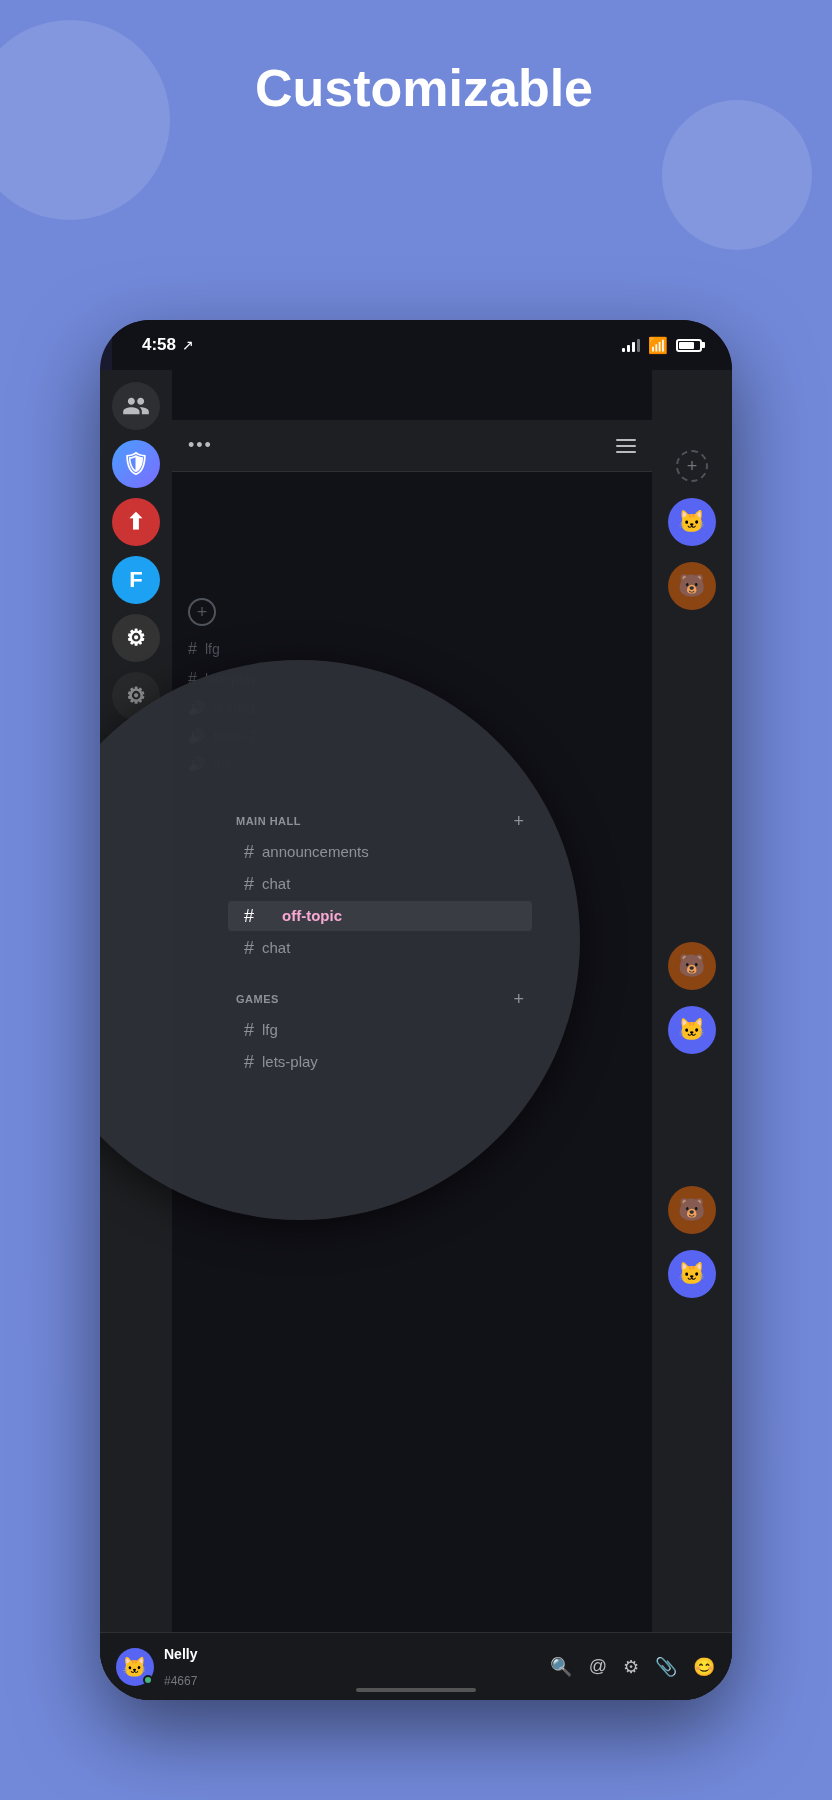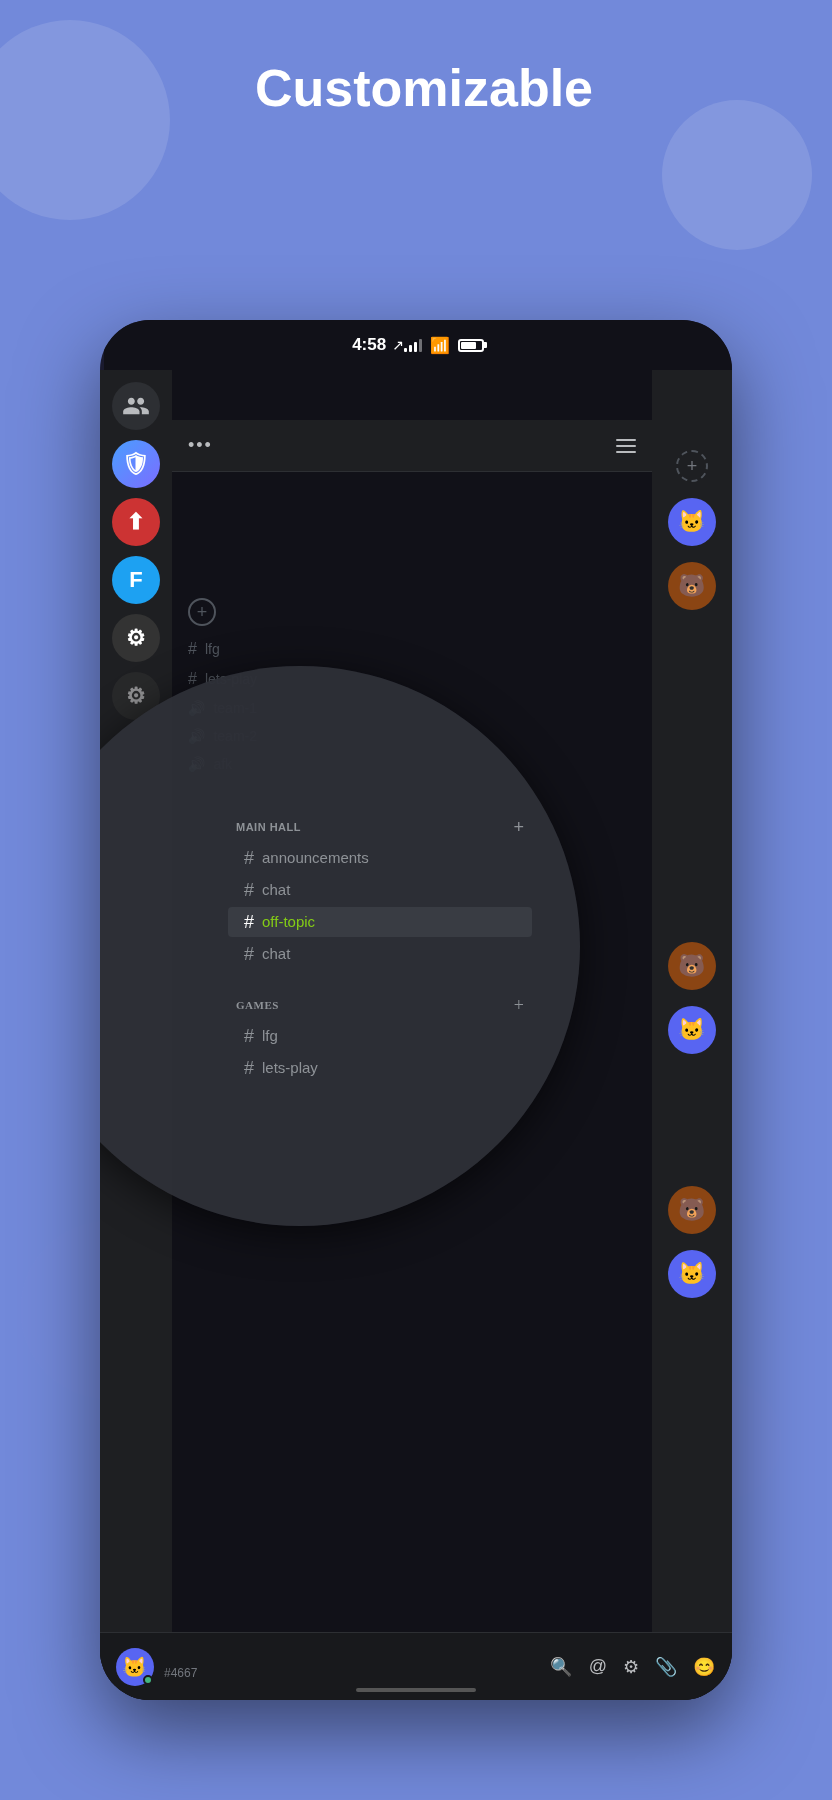--- a/index.html
+++ b/index.html
@@ -49,25 +49,25 @@
       height: 1380px;
       background: #1a1a2e;
       border-radius: 50px;
       overflow: hidden;
       box-shadow: 0 30px 80px rgba(0,0,0,0.5);
     }
 
     
     .status-bar {
       position: absolute;
-      top: 0; left: 4px; right: 0;
+      top: 0; left: 12px; right: 0;
       height: 50px;
       display: flex;
       align-items: center;
-      justify-content: center;
+      justify-content: space-between;
       padding: 0 30px;
       background: #111118;
       z-index: 10;
     }
     .status-time {
       font-size: 17px;
       font-weight: 600;
       color: #fff;
     }
     .status-icons {
@@ -194,22 +194,23 @@
       padding: 6px 16px;
       cursor: pointer;
       border-radius: 4px;
       margin: 1px 8px;
       gap: 8px;
     }
     .channel-item.active {
       background: #393c43;
     }
     .channel-item.active .channel-name {
-      color: #84cc16;
-      font-weight: 400;
+      color: #f9a8d4;
+      font-weight: 700;
+      margin-left: 20px;
     }
     .channel-hash {
       color: #8e9297;
       font-size: 18px;
       font-weight: 400;
       line-height: 1;
     }
     .channel-name {
       color: #8e9297;
       font-size: 15px;
@@ -267,21 +268,21 @@
     }
     .action-icon {
       color: #b9bbbe;
       font-size: 18px;
       cursor: pointer;
     }
 
     
     .overlay-circle {
       position: absolute;
-      top: 296px;
+      top: 290px;
       left: -80px;
       width: 560px;
       height: 560px;
       border-radius: 50%;
       background: rgba(45, 47, 55, 0.97);
       z-index: 20;
       display: flex;
       flex-direction: column;
       justify-content: center;
       padding: 30px 40px 30px 200px;
@@ -473,21 +474,21 @@
       <div class="channel-item active">
         <span class="channel-hash" style="color:#fff;">#</span>
         <span class="channel-name">off-topic</span>
       </div>
 
       <div class="channel-item">
         <span class="channel-hash">#</span>
         <span class="channel-name">chat</span>
       </div>
 
-      <div class="category-header" style="margin-top:17px;font-family:Liberation Serif, serif;">
+      <div class="category-header" style="margin-top:17px;">
         <span class="category-label">GAMES</span>
         <span class="category-add">+</span>
       </div>
 
       <div class="channel-item">
         <span class="channel-hash">#</span>
         <span class="channel-name">lfg</span>
       </div>
 
       <div class="channel-item">
@@ -497,20 +498,21 @@
     </div>
 
   </div>
 
   <div class="user-bar" style="position:absolute;bottom:0;left:0;right:0;z-index:10;">
     <div class="user-avatar-wrap">
       <div class="user-avatar" style="font-size:20px;">🐱</div>
       <div class="online-dot"></div>
     </div>
     <div class="user-info">
+      <div class="user-name">Nelly</div>
       <div class="user-tag">#4667</div>
     </div>
     <div class="user-actions">
       <span class="action-icon">🔍</span>
       <span class="action-icon">@</span>
       <span class="action-icon">⚙</span>
       <span class="action-icon">📎</span>
       <span class="action-icon">😊</span>
     </div>
   </div>

